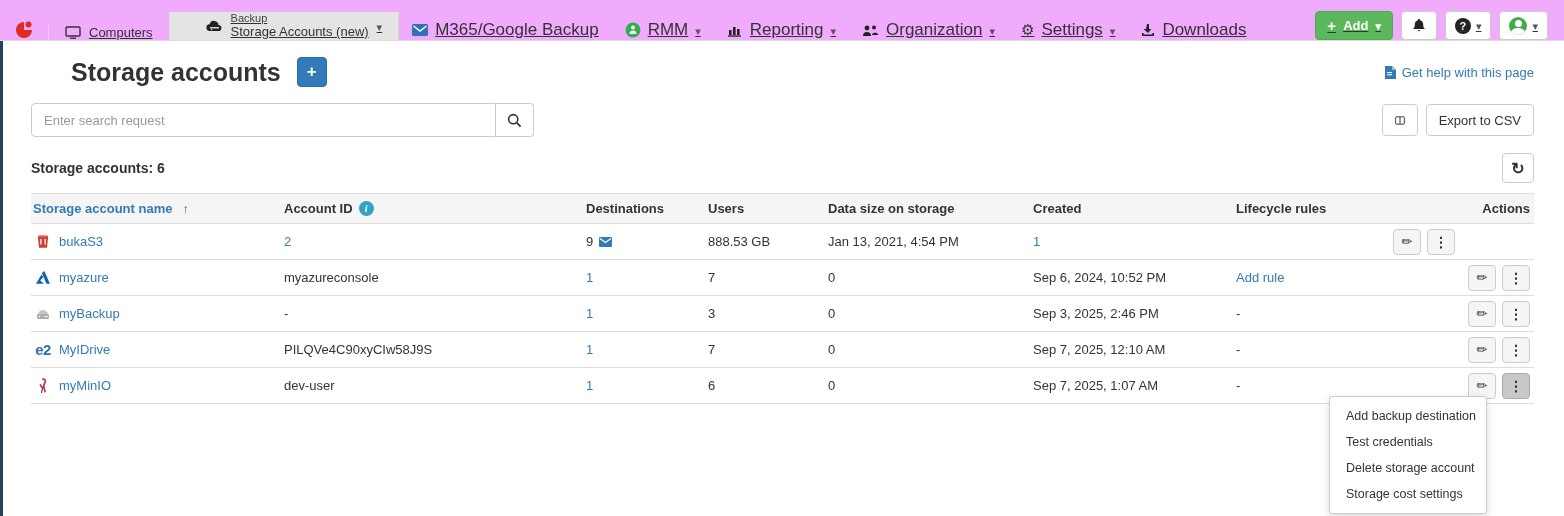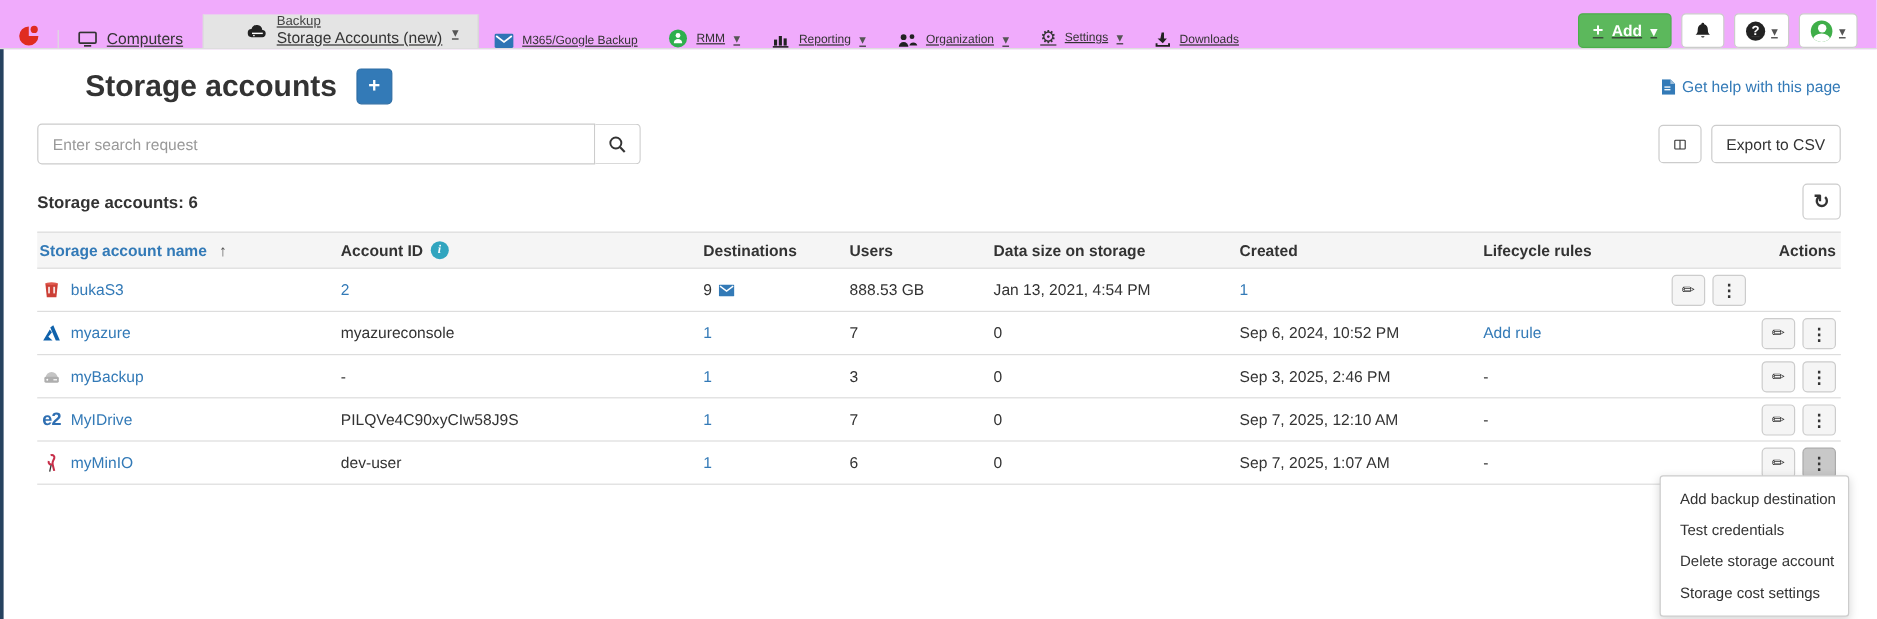--- a/index.html
+++ b/index.html
@@ -6,21 +6,21 @@
   html,body { width:1564px; height:516px; background:#fff; font-family:"Liberation Sans", sans-serif; color:#333; overflow:hidden; }
   a { text-decoration:none; }
 
   
   .navbar { height:41px; background:#f0abfc; border-bottom:1px solid #ddd; display:flex; align-items:flex-end;text-decoration:underline; }
   .logo { width:48px; display:flex; align-items:center; justify-content:center; cursor:pointer; }
   .nav-tab { display:flex; align-items:center; gap:8px; padding:0 16px; border-left:1px solid #ddd; border-right:1px solid #ddd; font-size:13px; color:#333; cursor:pointer; }
   .nav-tab.active { background:#e4e4e4; border-right:1px solid #d5d5d5; margin-left:-1px;padding-left:36px; }
   .two-line { display:flex; flex-direction:column; line-height:1.15; }
   .two-line .small { font-size:11px; color:#444; }
-  .nav-link { display:flex; align-items:center; gap:7px; padding:0 13px; font-size:10px; color:#333; cursor:pointer; }
+  .nav-link { display:flex; align-items:center; gap:7px; padding:0 13px; font-size:17px; color:#333; cursor:pointer; }
   .caret { display:inline-block; }
   .caret::after { content:"▾"; font-size:11px; color:#555; }
   .nicon { display:inline-flex; align-items:center; }
   .gear-glyph::before { content:"⚙"; font-size:15px; color:#333; }
   .nav-right { margin-left:auto; display:flex; align-items:center; gap:8px; padding-right:16px; }
   .btn-add { background:#5cb85c; border:1px solid #4cae4c; color:#fff; border-radius:4px; height:29px; padding:0 11px; font-size:13px; font-weight:bold; display:flex; align-items:center; gap:7px; cursor:pointer; }
   .btn-add .plus { font-size:15px; font-weight:bold; }
   .btn-add .caret::after { color:#fff; }
   .btn-top { background:#fff; border:1px solid #ccc; border-radius:4px; height:29px; min-width:36px; padding:0 9px; display:flex; align-items:center; justify-content:center; gap:5px; cursor:pointer; }
   .qmark { width:16px; height:16px; border-radius:50%; background:#222; color:#fff; font-size:11px; font-weight:bold; display:flex; align-items:center; justify-content:center; }
@@ -60,21 +60,21 @@
   .info-i { width:15px; height:15px; border-radius:50%; background:#31a5bf; color:#fff; font-size:10px; font-style:italic; font-weight:bold; font-family:"Liberation Serif", serif; display:inline-flex; align-items:center; justify-content:center; }
   .blue-link { color:#337ab7; cursor:pointer; }
   .acct-icon { width:20px; display:inline-flex; justify-content:center;text-align:right; }
   .e2-text { color:#2f6fb2; font-weight:bold; font-size:15px; letter-spacing:-0.5px; }
   .btn-act { width:28px; height:26px; background:#f5f5f5; border:1px solid #ccc; border-radius:4px; display:flex; align-items:center; justify-content:center; cursor:pointer; }
   .btn-act.active-kebab { background:#c8c8c8; border-color:#aaa; }
   .pencil-glyph::before { content:"✏"; font-size:13px; color:#333; }
   .kebab-glyph::before { content:"⋮"; font-size:14px; font-weight:bold; color:#333; }
 
   
-  .ctx-menu { position:absolute; left:1383px; top:396px; width:158px; background:#fff; border:1px solid #ccc; border-radius:3px; box-shadow:0 3px 8px rgba(0,0,0,.15); padding:6px 0; z-index:50; }
+  .ctx-menu { position:absolute; left:1329px; top:396px; width:158px; background:#fff; border:1px solid #ccc; border-radius:3px; box-shadow:0 3px 8px rgba(0,0,0,.15); padding:6px 0; z-index:50; }
   .ctx-item { padding:6px 16px; font-size:12.5px; color:#333; cursor:pointer; white-space:nowrap; }
 </style>
 </head>
 <body>
 
 <div class="navbar">
   <div class="logo">
     <svg width="20" height="20" viewBox="0 0 20 20">
         <path d="M10 2 A8 8 0 1 0 18 10 L10 10 Z" fill="#e02b20"></path>
         <circle cx="14.5" cy="4.5" r="3" fill="#e02b20"></circle>

